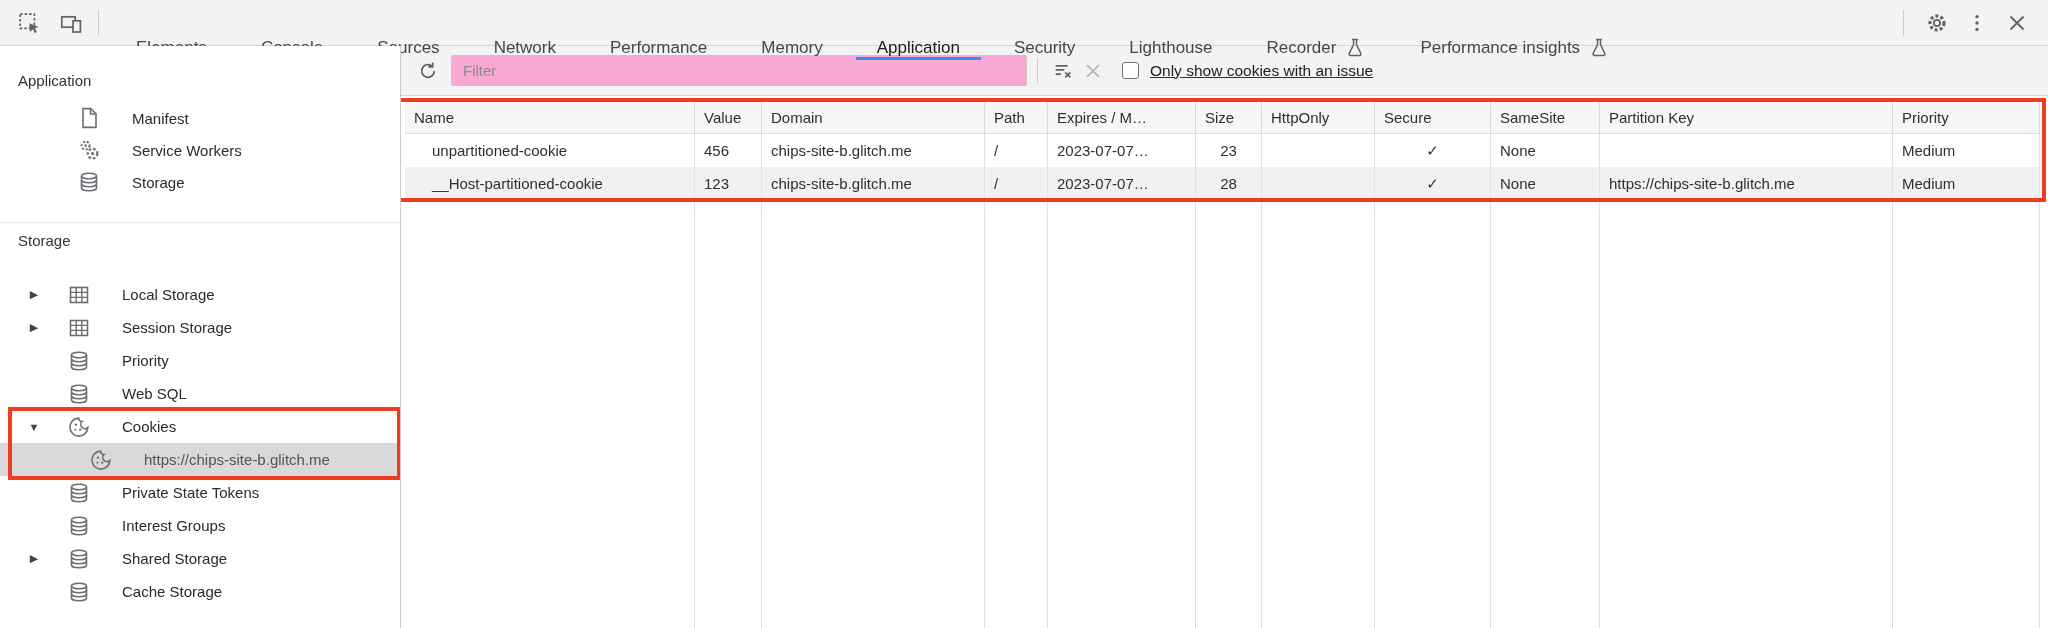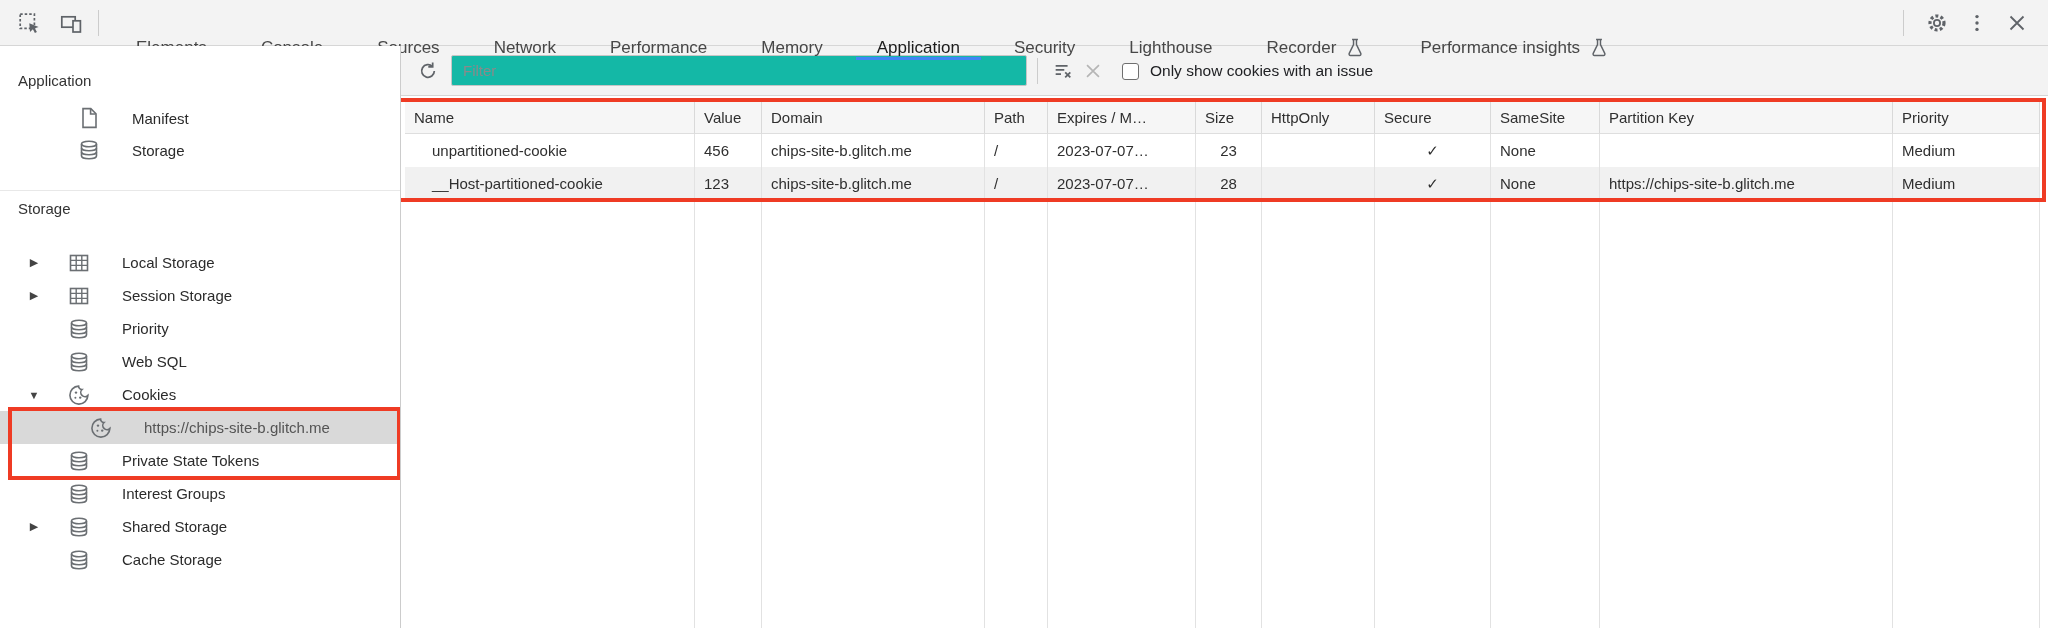--- a/index.html
+++ b/index.html
@@ -45,24 +45,24 @@
   .tlabel{margin-left:11px;}
   .side-row.child .expander{visibility:hidden;margin-left:48px;}
   .side-row.selected{background:var(--selected-bg);}
   .side-row.selected .tlabel{color:#545454;}
 
   
   .main{flex:1;display:flex;flex-direction:column;min-width:0;}
   .toolbar{height:50px;flex:none;background:var(--chrome-bg);border-bottom:1px solid var(--border-gray);display:flex;align-items:center;padding-left:12px;}
   .toolbar .icon-btn{width:30px;height:30px;}
   .toolbar .icon-btn svg{width:22px;height:22px;}
-  .filter-input{width:576px;height:31px;margin-left:8px;border:1px solid #c6c6c6;border-radius:2px;background:#14b8a6;font-family:"Liberation Sans",sans-serif;font-size:15px;padding:0 11px;color:#333;}
+  .filter-input{width:576px;height:31px;margin-left:8px;border:1px solid #c6c6c6;border-radius:2px;background:#f9a8d4;font-family:"Liberation Sans",sans-serif;font-size:15px;padding:0 11px;color:#333;}
   .filter-input::placeholder{color:#8a8a8a;}
   .dim{color:#b5b5b5;}
-  .chk-wrap{display:flex;align-items:flex-end;margin-left:14px;cursor:pointer;}
+  .chk-wrap{display:flex;align-items:flex-start;margin-left:14px;cursor:pointer;text-decoration:underline;}
   .chk{width:17px;height:17px;border:1.5px solid #6f6f6f;border-radius:3px;background:#fff;flex:none;}
   .chk-label{margin-left:11px;font-size:15.5px;color:#202124;}
 
   .content{position:relative;flex:1;background:#fff;overflow:hidden;}
   .grid{position:absolute;left:4px;right:8px;top:6px;bottom:0;display:flex;flex-direction:column;}
   .trow{display:grid;grid-template-columns:290px 67px 223px 63px 148px 66px 113px 116px 109px 293px minmax(0,1fr);}
   .trow.head .tcell{height:32px;line-height:32px;background:#f6f6f6;border-bottom:1px solid #dedede;border-right:1px solid #d9d9d9;font-size:15px;color:#2f2f2f;}
   .tcell{padding:0 9px;white-space:nowrap;overflow:hidden;font-size:15px;}
   .trow.data .tcell{height:33px;line-height:33px;border-right:1px solid var(--grid-line);color:#2f2f2f;}
   .trow.data.alt .tcell{background:#f1f1f1;}
@@ -207,20 +207,29 @@
       <div class="section-title">Application</div>
       <div class="tree tree-app">
         <div class="side-row app-level">
           <span class="expander"></span>
           <span class="ticon">
               <svg>
                 <use href="#i-doc"></use>
               </svg>
             </span>
           <span class="tlabel">Manifest</span>
+        </div>
+        <div class="side-row app-level">
+          <span class="expander"></span>
+          <span class="ticon">
+              <svg>
+                <use href="#i-gears"></use>
+              </svg>
+            </span>
+          <span class="tlabel">Service Workers</span>
         </div>
         <div class="side-row app-level">
           <span class="expander"></span>
           <span class="ticon">
               <svg>
                 <use href="#i-db"></use>
               </svg>
             </span>
           <span class="tlabel">Storage</span>
         </div>

